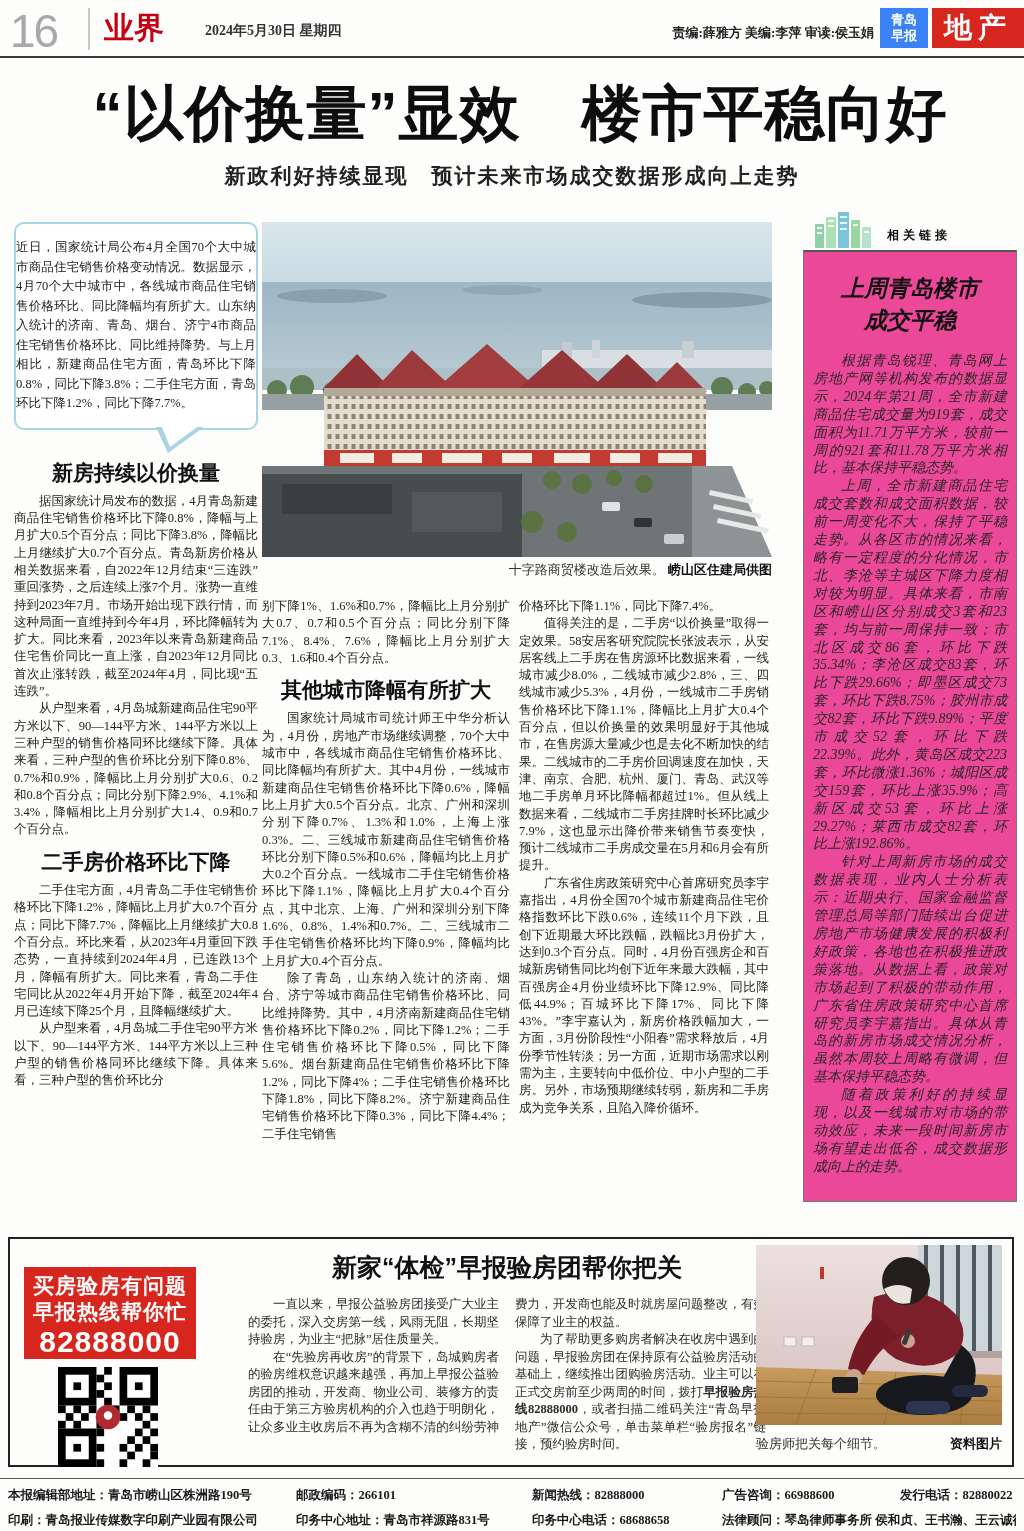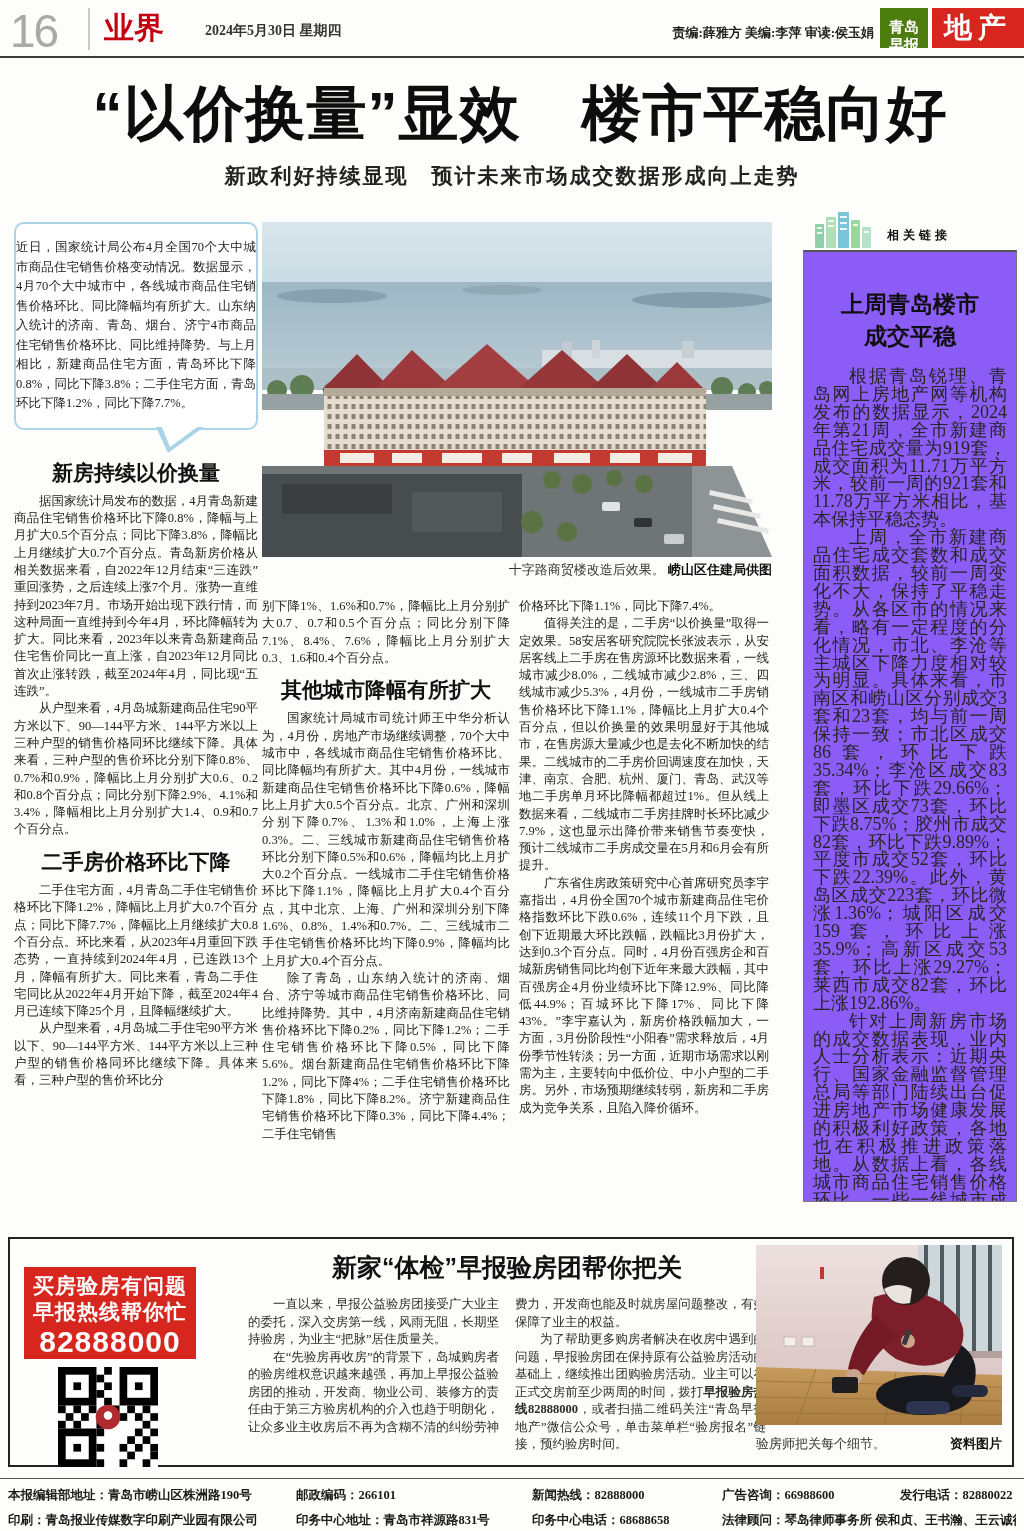--- a/index.html
+++ b/index.html
@@ -7,23 +7,23 @@
         font-family:"Liberation Serif",serif;color:#1c1c1c;overflow:hidden;}
   
   .masthead{position:absolute;left:0;top:0;width:1024px;height:58px;}
   .masthead-rule{position:absolute;left:0;top:56px;width:1024px;height:2px;background:#3a3a3a;}
   .pageno{position:absolute;left:10px;top:4px;font-family:"Liberation Sans",sans-serif;
           font-size:46px;color:#a9a9a9;font-weight:400;letter-spacing:-2px;}
   .mast-divider{position:absolute;left:88px;top:8px;width:2px;height:42px;background:#c9c9c9;}
   .section-label{position:absolute;left:104px;top:8px;font-size:30px;font-weight:bold;color:#c40012;}
   .issue-date{position:absolute;left:205px;top:22px;font-size:14px;font-weight:bold;color:#333;}
   .editors{position:absolute;right:150px;top:24px;font-size:13px;font-weight:bold;color:#222;}
-  .brand-badge{position:absolute;right:96px;top:8px;width:48px;height:40px;background:#4d7c0f;
-               color:#fff;text-align:center;line-height:1.2;padding-top:10px;box-sizing:border-box;
-               font-size:15px;font-weight:bold;}
+  .brand-badge{position:absolute;right:96px;top:8px;width:48px;height:40px;background:#3b82f6;
+               color:#fff;text-align:center;line-height:1.2;padding-top:4px;box-sizing:border-box;
+               font-size:13px;font-weight:bold;}
   .edition-badge{position:absolute;right:0;top:8px;width:92px;height:40px;background:#d6261d;
                  color:#fff;text-align:center;font-size:28px;font-weight:bold;line-height:40px;
                  letter-spacing:6px;}
   
   .headline{position:absolute;left:0;top:74px;width:1024px;text-align:center;
             font-family:"Liberation Sans",sans-serif;font-weight:900;font-size:60px;
             color:#0d0d0d;letter-spacing:1px;white-space:nowrap;margin-left:8px;}
   .subheadline{position:absolute;left:0;top:162px;width:1024px;text-align:center;
                font-size:21px;font-weight:bold;color:#222;letter-spacing:2px;}
   
@@ -48,24 +48,24 @@
   
   .photo-wrap{position:absolute;left:262px;top:222px;width:510px;}
   .photo-wrap svg{display:block;}
   .caption-row{margin-top:4px;font-size:13px;color:#333;text-align:right;}
   .caption-row b{color:#111;margin-top:21px;}
   
   .sidebar{position:absolute;left:803px;top:210px;width:214px;height:1014px;}
   .tag-row{display:flex;align-items:flex-end;gap:10px;height:38px;padding-left:10px;}
   .tag-label{font-size:12px;font-weight:bold;letter-spacing:4px;color:#111;padding-bottom:4px;}
   .sidebar-box{border:1px solid #777;border-top:2px solid #555;margin-top:2px;height:952px;
-               padding:16px 9px 0;box-sizing:border-box;overflow:hidden;background:#8b5cf6;}
+               padding:0 9px 0;box-sizing:border-box;overflow:hidden;background:#ec4899;font-style:italic;}
   .sidebar-title{margin:20px 0 16px;text-align:center;font-size:23px;font-weight:bold;
                  line-height:32px;color:#0f0f0f;font-family:"Liberation Sans",sans-serif;}
-  .sidebar-box p{margin:0;text-indent:2em;font-size:18px;line-height:17.9px;text-align:justify;color:#262626;}
+  .sidebar-box p{margin:0;text-indent:2em;font-size:14px;line-height:17.9px;text-align:justify;color:#262626;}
   .byline{margin-top:22px;text-align:center;font-weight:bold;font-size:14px;line-height:24px;color:#111;}
   
   .bottom-box{position:absolute;left:8px;top:1237px;width:1006px;height:230px;
               border:2px solid #222;box-sizing:border-box;background:#fdfdfb;}
   .promo{position:absolute;left:14px;top:28px;width:172px;height:92px;background:#d6261d;
          color:#fff;text-align:center;padding-top:6px;box-sizing:border-box;}
   .promo-line{font-size:21px;font-weight:bold;line-height:26px;letter-spacing:1px;}
   .promo-number{font-size:30px;font-weight:bold;letter-spacing:1px;line-height:34px;
                 font-family:"Liberation Sans",sans-serif;}
   .qr{position:absolute;left:48px;top:128px;}
@@ -245,21 +245,22 @@
       </svg>
       <span class="tag-label">相关链接</span>
     </div>
     <div class="sidebar-box">
       <div class="sidebar-title">
         <div>上周青岛楼市</div>
         <div>成交平稳</div>
       </div>
       <p>根据青岛锐理、青岛网上房地产网等机构发布的数据显示，2024年第21周，全市新建商品住宅成交量为919套，成交面积为11.71万平方米，较前一周的921套和11.78万平方米相比，基本保持平稳态势。</p>
       <p>上周，全市新建商品住宅成交套数和成交面积数据，较前一周变化不大，保持了平稳走势。从各区市的情况来看，略有一定程度的分化情况，市北、李沧等主城区下降力度相对较为明显。具体来看，市南区和崂山区分别成交3套和23套，均与前一周保持一致；市北区成交86套，环比下跌35.34%；李沧区成交83套，环比下跌29.66%；即墨区成交73套，环比下跌8.75%；胶州市成交82套，环比下跌9.89%；平度市成交52套，环比下跌22.39%。此外，黄岛区成交223套，环比微涨1.36%；城阳区成交159套，环比上涨35.9%；高新区成交53套，环比上涨29.27%；莱西市成交82套，环比上涨192.86%。</p>
-      <p>针对上周新房市场的成交数据表现，业内人士分析表示：近期央行、国家金融监督管理总局等部门陆续出台促进房地产市场健康发展的积极利好政策，各地也在积极推进政策落地。从数据上看，各线城市商品住宅销售价格环比，一些一线城市成交数据已经出现了持续向上的走势。具体从青岛的新房市场成交情况分析，虽然本周较上周略有微调，但基本保持平稳态势。</p>
+      <p>针对上周新房市场的成交数据表现，业内人士分析表示：近期央行、国家金融监督管理总局等部门陆续出台促进房地产市场健康发展的积极利好政策，各地也在积极推进政策落地。从数据上看，政策对市场起到了积极的带动作用，广东省住房政策研究中心首席研究员李宇嘉指出。具体从青岛的新房市场成交情况分析，虽然本周较上周略有微调，但基本保持平稳态势。</p>
+      <p>随着政策利好的持续显现，以及一线城市对市场的带动效应，未来一段时间新房市场有望走出低谷，成交数据形成向上的走势。</p>
       <div class="byline">
         <div>本版撰稿</div>
         <div>观海新闻/青岛早报记者  刘鹏</div>
       </div>
     </div>
   </div>
 
   <div class="bottom-box">
     <div class="promo">
       <div class="promo-line">买房验房有问题</div>

